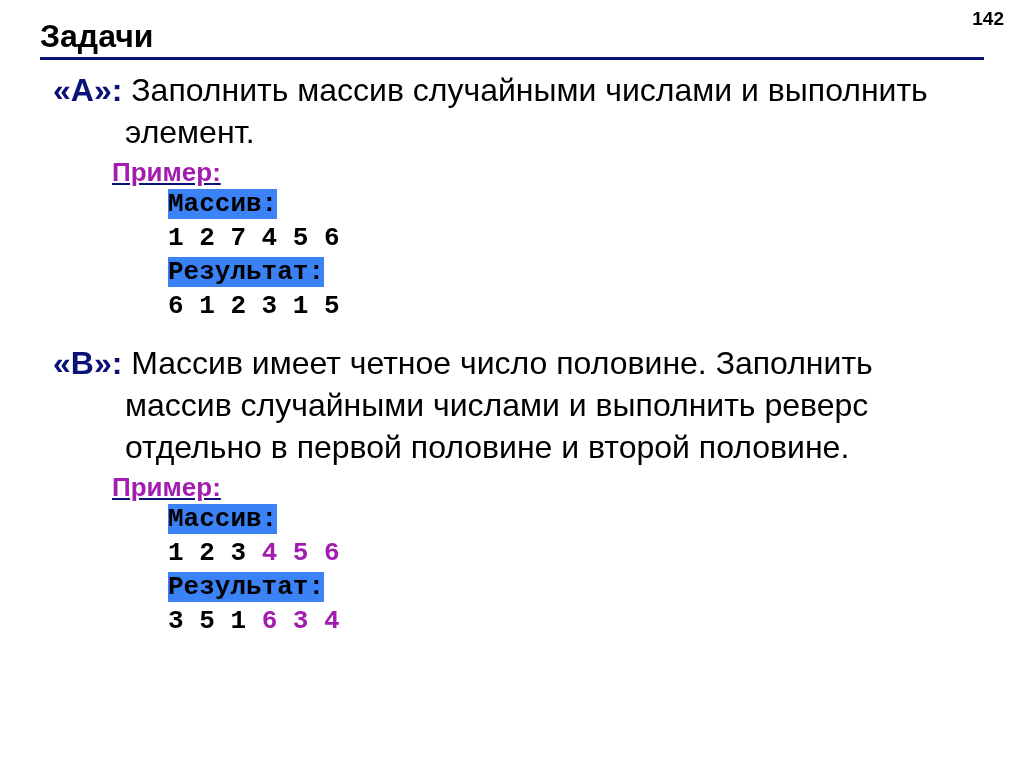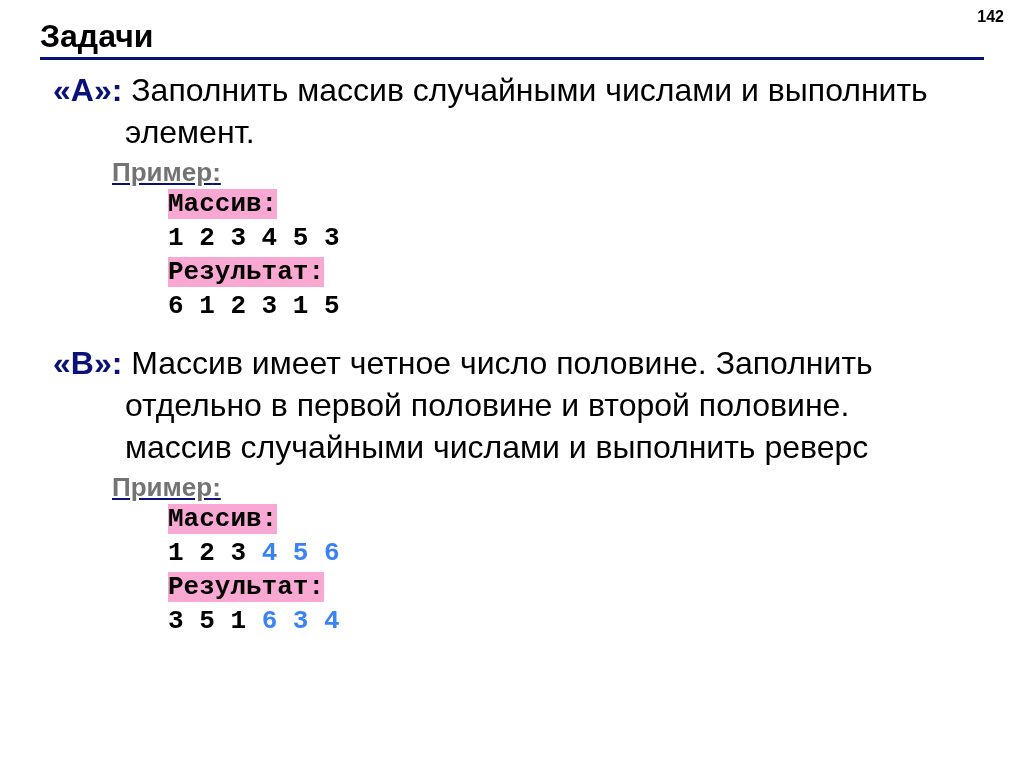--- a/index.html
+++ b/index.html
@@ -15,21 +15,21 @@
     position: relative;
     width: 1024px;
     height: 767px;
     box-sizing: border-box;
     padding: 18px 40px 0 40px;
   }
   .page-number {
     position: absolute;
     top: 8px;
     right: 20px;
-    font-size: 16px;
+    font-size: 19px;
     font-weight: bold;
     color: #000000;
   }
   .title {
     font-size: 32px;
     font-weight: bold;
     color: #000000;
     margin: 0 0 2px 0;
     padding-bottom: 0px;
   }
@@ -49,70 +49,70 @@
   }
   .task-label {
     color: #0a1278;
     font-weight: bold;
   }
   .task-cont {
     padding-left: 72px;
     display: block;
   }
   .example-label {
-    color: #737373;
+    color: #a21caf;
     font-weight: bold;
     font-size: 26px;
     padding-left: 72px;
     margin-top: 4px;
     text-decoration: underline;
     text-decoration-color: #0a1278;
   }
   .mono-block {
     font-family: "Courier New", Courier, monospace;
     font-size: 26px;
     font-weight: bold;
     padding-left: 128px;
     line-height: 1.3;
     white-space: pre;
   }
   .mono-dim {
-    background: #f9a8d4;
+    background: #3b82f6;
     text-align: center;
   }
   .red {
-    color: #3b82f6;
+    color: #a21caf;
   }
 </style>
 </head>
 <body>
 
 <div class="slide">
   <div class="page-number">142</div>
 
   <div class="title">Задачи</div>
   <div class="title-underline"></div>
 
   <div class="task-block">
     <div class="task-desc">
       <span class="task-label">«A»:</span><span> Заполнить массив случайными числами и выполнить</span>
       <span class="task-cont">элемент.</span>
     </div>
     <div class="example-label"><span>Пример</span>:</div>
     <div class="mono-block"><span class="mono-dim">Массив:</span>
-<span>1 2 3 4 5 3</span>
+<span>1 2 7 4 5 6</span>
 <span class="mono-dim">Результат:</span>
 <span>6 1 2 3 1 5</span></div>
   </div>
 
   <div class="task-block">
     <div class="task-desc">
       <span class="task-label">«B»:</span><span> Массив имеет четное число половине. Заполнить</span>
+      <span class="task-cont">массив случайными числами и выполнить реверс</span>
       <span class="task-cont">отдельно в первой половине и второй половине.</span>
-      <span class="task-cont">массив случайными числами и выполнить реверс</span>
     </div>
     <div class="example-label"><span>Пример</span>:</div>
     <div class="mono-block"><span class="mono-dim">Массив:</span>
 <span>1 2 3 </span><span class="red">4 5 6</span>
 <span class="mono-dim">Результат:</span>
 <span>3 5 1 </span><span class="red">6 3 4</span></div>
   </div>
 
 </div>
 

